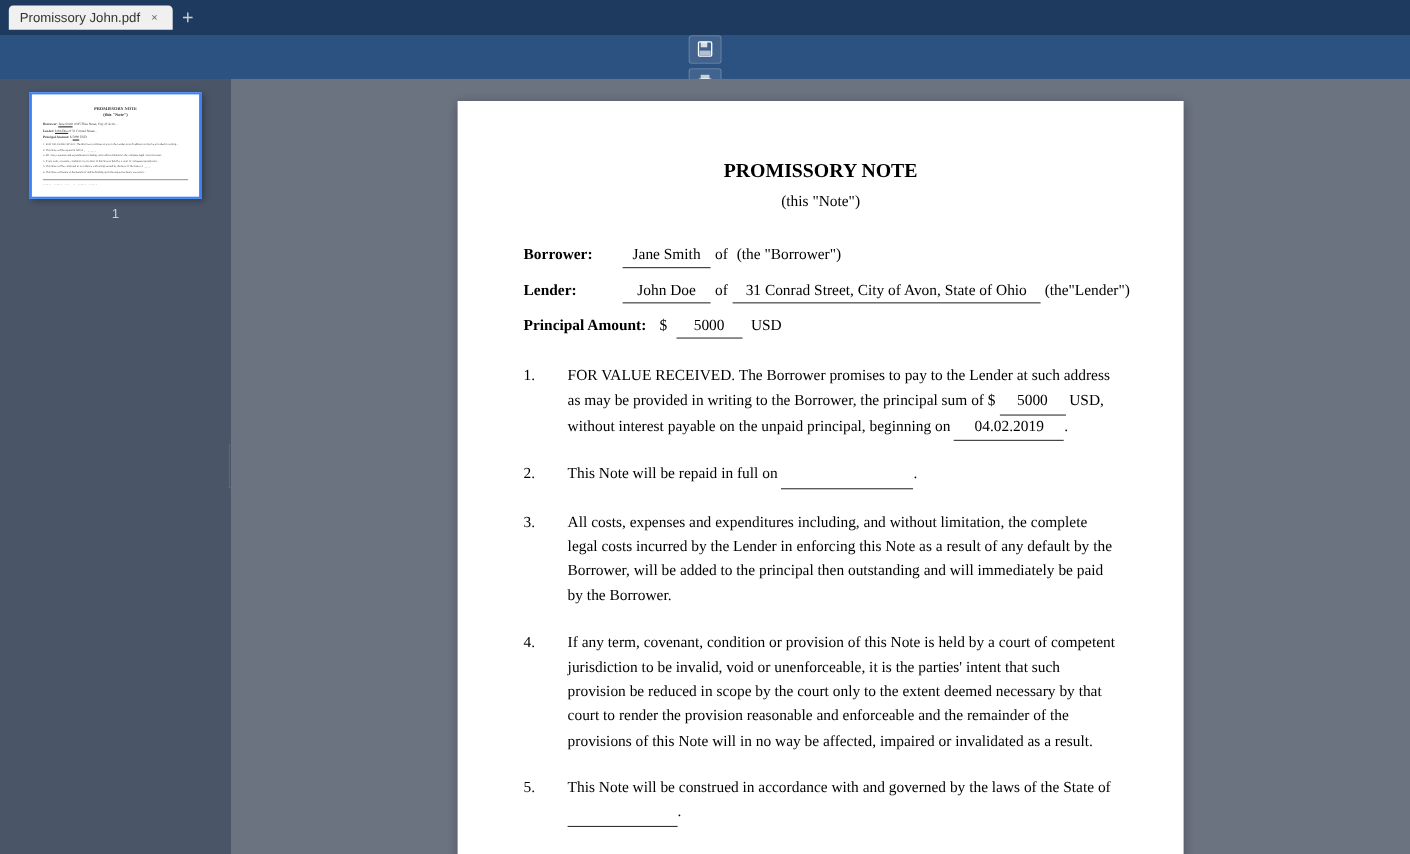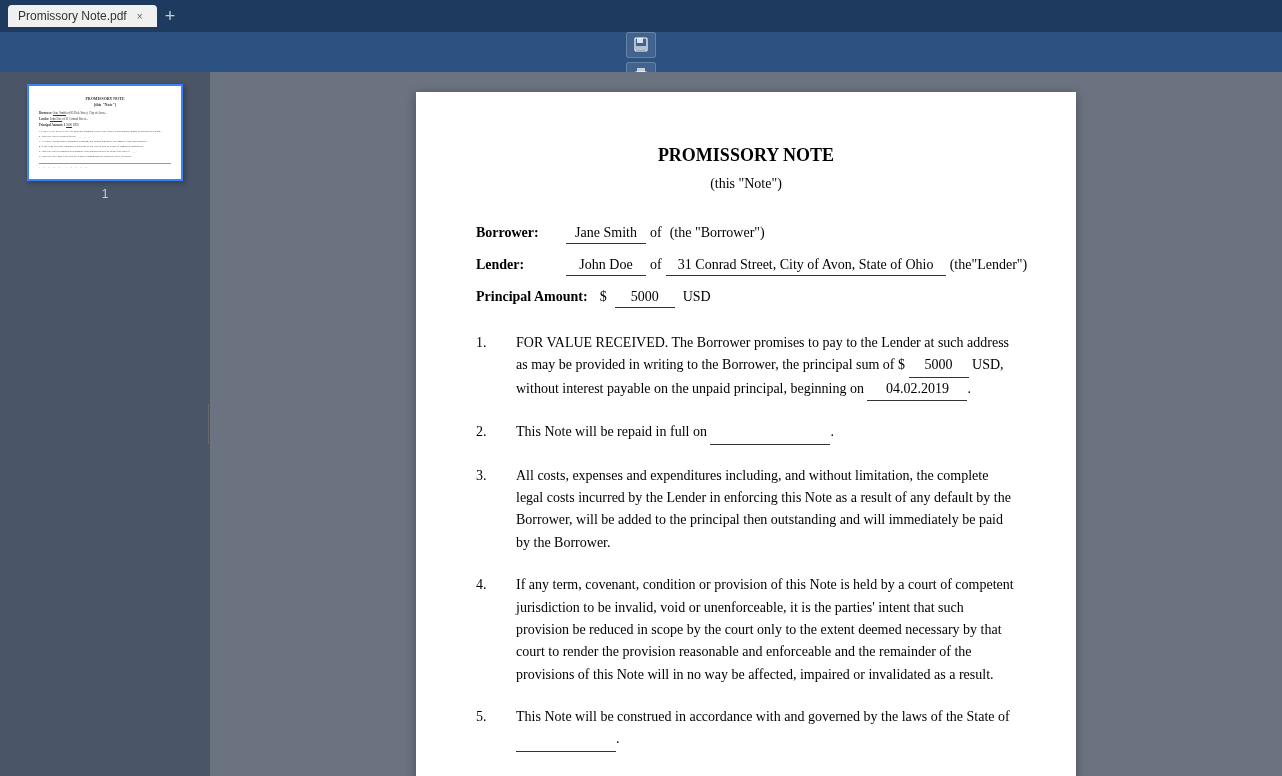--- a/index.html
+++ b/index.html
@@ -293,21 +293,21 @@
       border-bottom: 1px solid #333;
       display: inline-block;
       min-width: 100px;
     }
   </style>
 </head>
 <body>
 
 <div class="title-bar">
   <div class="tab">
-    <span>Promissory Note.pdf</span>
+    <span>Promissory John.pdf</span>
     <span class="tab-close">×</span>
   </div>
   <span class="tab-new">+</span>
 </div>
 
 <div class="toolbar">
   <button class="toolbar-btn">
     <svg width="16" height="16" viewBox="0 0 16 16" fill="white">
         <rect x="2" y="1" width="12" height="13" rx="1" fill="none" stroke="white" stroke-width="1.2"></rect>
         <rect x="4" y="1" width="6" height="5" fill="white" opacity="0.8"></rect>

